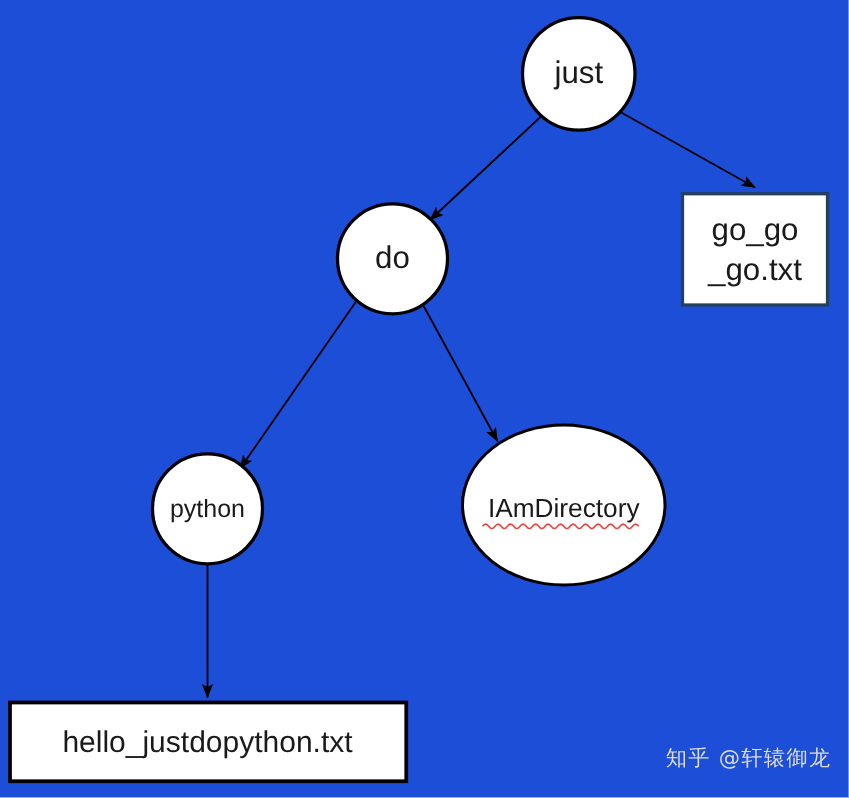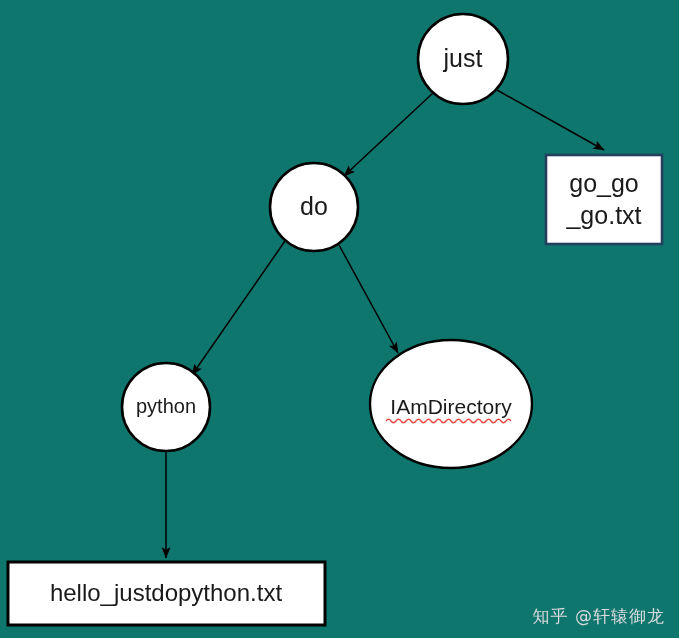--- a/index.html
+++ b/index.html
@@ -7,21 +7,21 @@
     padding: 0;
     background: #ffffff;
   }
   body {
     font-family: "Liberation Sans", sans-serif;
   }
   #canvas {
     position: relative;
     width: 679px;
     height: 638px;
-    background: #0f766e;
+    background: #1d4ed8;
     overflow: hidden;
   }
   #graph-svg {
     position: absolute;
     left: 0;
     top: 0;
     width: 679px;
     height: 638px;
   }
   .node-circle {
@@ -62,21 +62,21 @@
   .label-box-big   { font-size: 24px; }
   .label-box-small { font-size: 25px; }
   .spell-underline {
     stroke: #e8473f;
     stroke-width: 1.3;
     fill: none;
   }
   .watermark {
     position: absolute;
     right: 14px;
-    bottom: 10px;
+    bottom: 20px;
     font-family: "DejaVu Sans", sans-serif;
     font-size: 17px;
     color: #d9dbdd;
     letter-spacing: 1px;
     white-space: nowrap;
     user-select: none;
   }
 </style>
 </head>
 <body>

